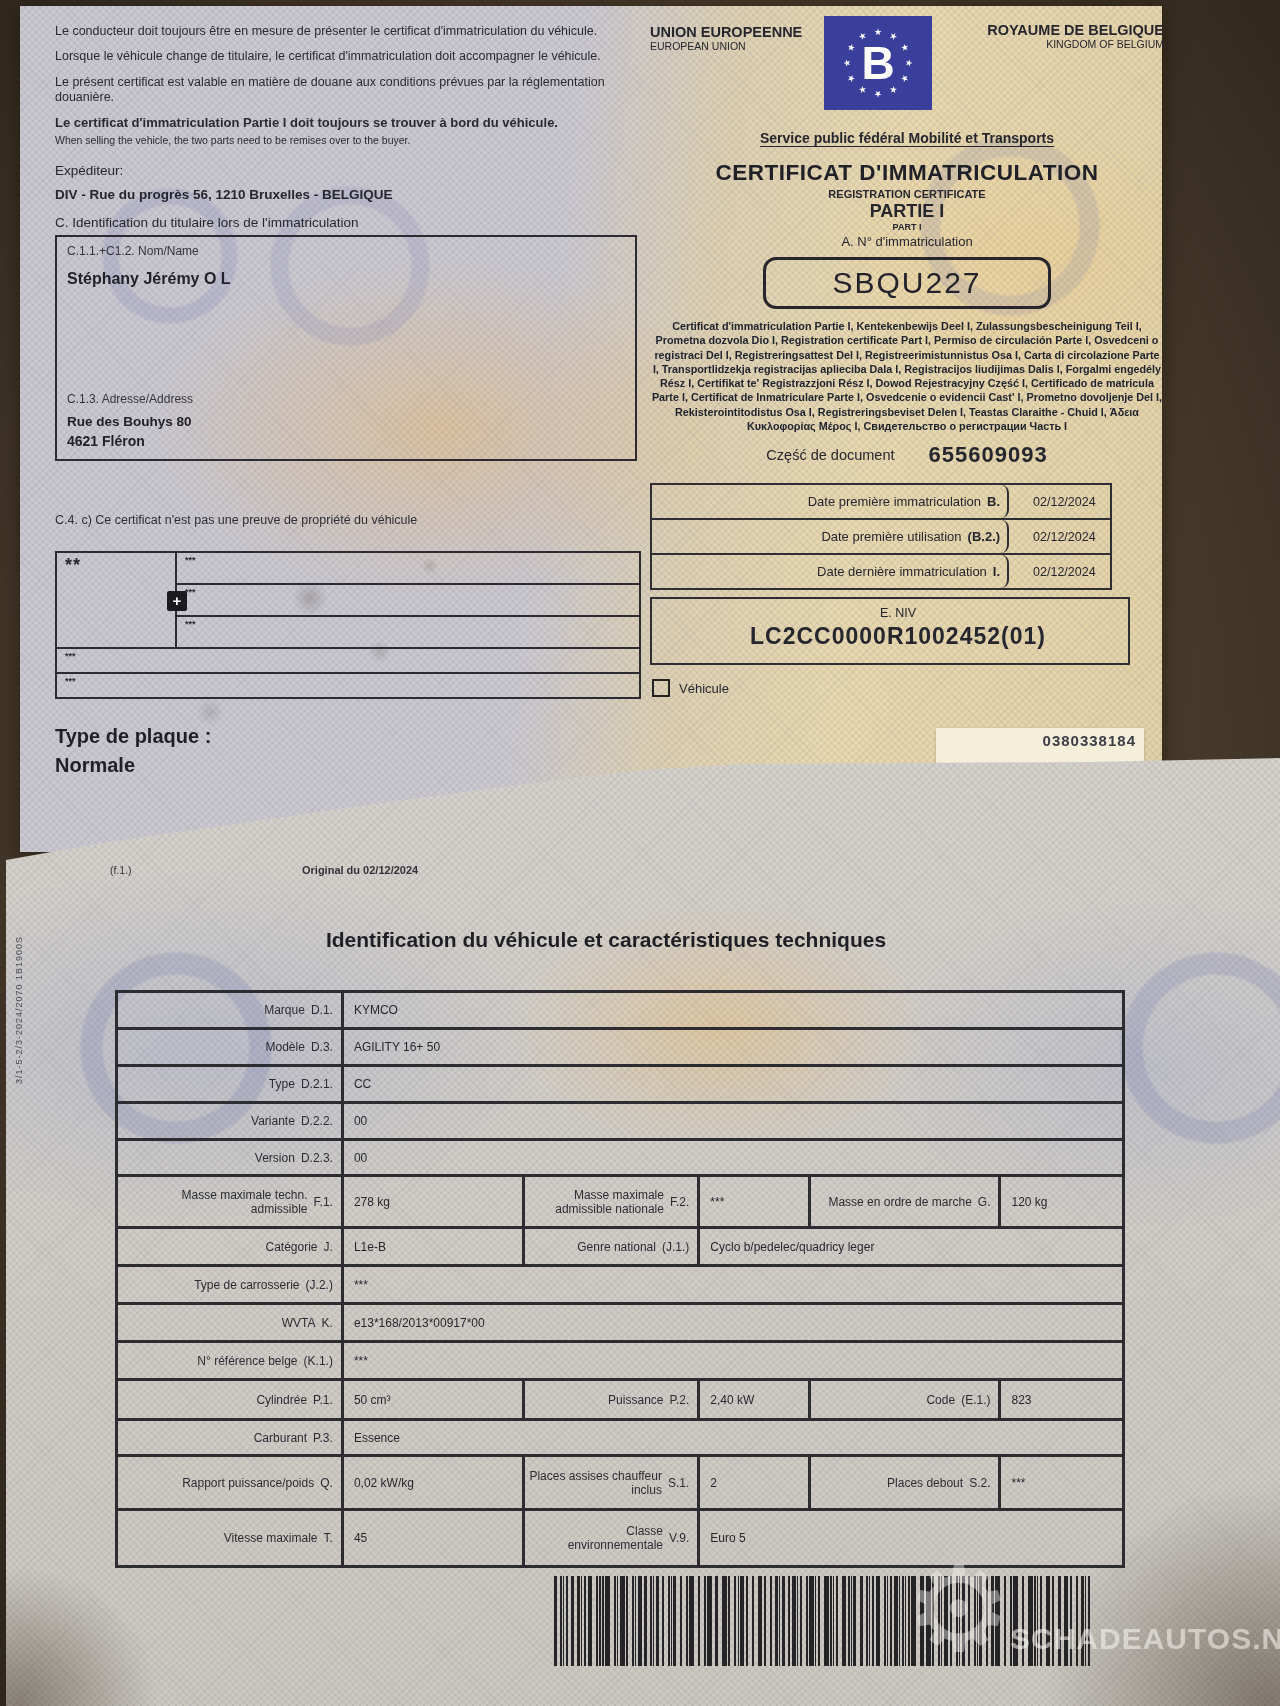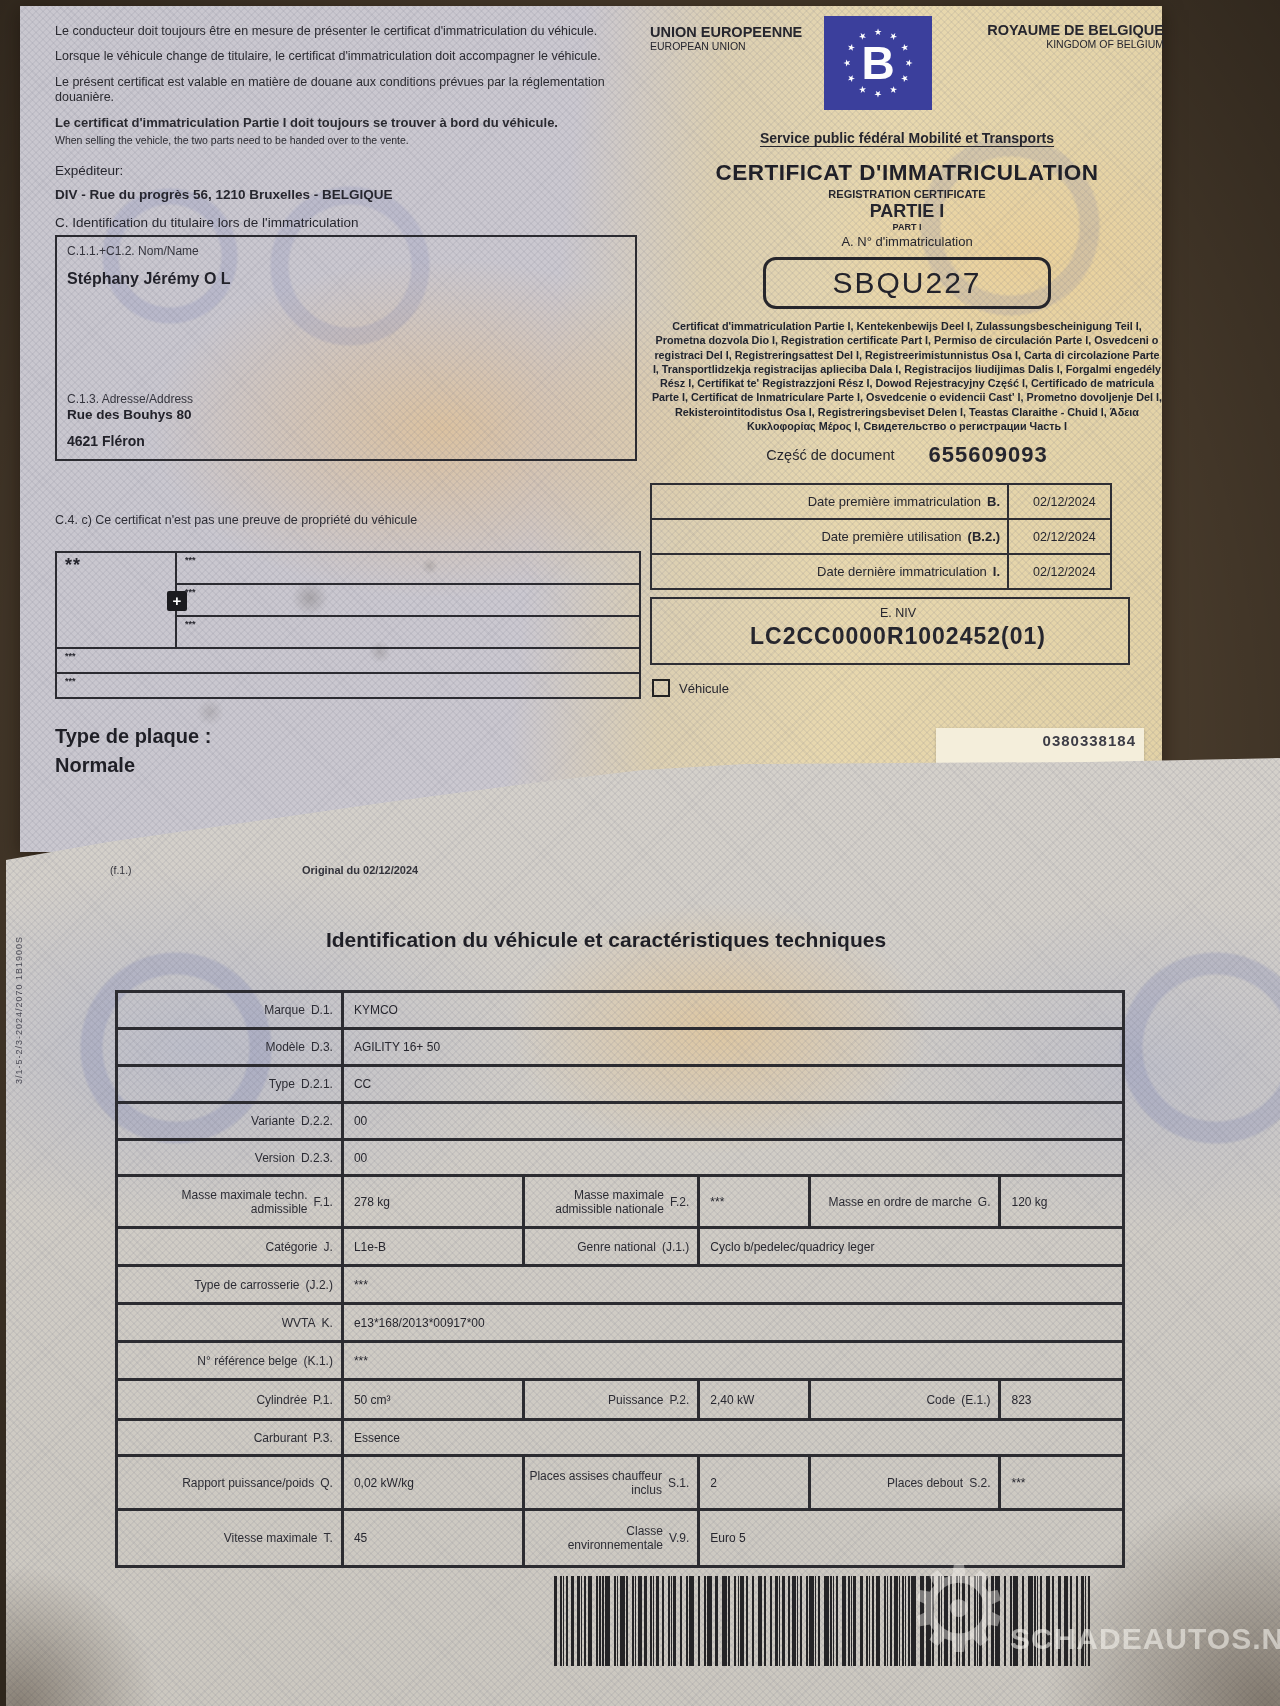--- a/index.html
+++ b/index.html
@@ -87,21 +87,21 @@
     display:flex;align-items:center;justify-content:center;}
   #plate-box span{font-size:30px;font-weight:normal;letter-spacing:2px;color:#23232b;}
   .multilingual{margin-top:10px;font-size:10.8px;font-weight:bold;line-height:1.32;text-align:center;color:#20242f;}
   .doc-number-row{margin-top:9px;display:flex;align-items:center;justify-content:center;gap:34px;}
   .doc-number-label{font-size:14.5px;}
   .doc-number-value{font-size:22px;font-weight:bold;letter-spacing:1px;}
   #dates-table{margin-top:15px;width:458px;border:2.5px solid #2e2e34;}
   .drow{display:flex;height:33px;border-bottom:2.5px solid #2e2e34;}
   .drow:last-child{border-bottom:none;}
   .dlabel{width:76%;border-right:2.5px solid #2e2e34;display:flex;align-items:center;justify-content:flex-end;
-    padding-right:7px;font-size:13px;gap:6px;}
+    padding-right:7px;font-size:13px;gap:6px;border-radius:8px;}
   .dlabel b{font-size:13px;}
   .dval{flex:1;display:flex;align-items:center;padding-left:24px;font-size:12.5px;}
   #niv-box{margin-top:7px;width:460px;height:64px;border:2.5px solid #2e2e34;text-align:center;padding-left:16px;}
   .niv-label{font-size:12.5px;margin-top:7px;}
   .niv-value{font-size:23px;font-weight:bold;letter-spacing:1px;margin-top:3px;}
   .vehicle-row{margin-top:14px;display:flex;align-items:center;gap:9px;padding-left:2px;}
   .checkbox{width:14px;height:14px;border:2.5px solid #222;}
   .vehicle-label{font-size:13px;}
   #sticker{left:916px;top:722px;width:208px;height:46px;background:#f4eedb;box-shadow:0 1px 3px rgba(0,0,0,.2);
     display:flex;justify-content:flex-end;padding:4px 8px 0 0;box-sizing:border-box;}
@@ -150,31 +150,31 @@
 <body>
 
 <div class="page" id="page1" data-name="registration-certificate-part1">
   <div id="p1-stains" data-name="paper-stains"></div>
 
   <div class="abs" id="left-col" data-name="notices-column">
     <p data-name="notice-driver">Le conducteur doit toujours être en mesure de présenter le certificat d'immatriculation du véhicule.</p>
     <p data-name="notice-transfer">Lorsque le véhicule change de titulaire, le certificat d'immatriculation doit accompagner le véhicule.</p>
     <p data-name="notice-customs">Le présent certificat est valable en matière de douane aux conditions prévues par la réglementation douanière.</p>
     <p class="bold1" data-name="notice-onboard">Le certificat d'immatriculation Partie I doit toujours se trouver à bord du véhicule.</p>
-    <p class="small-en" data-name="notice-sale-en">When selling the vehicle, the two parts need to be handed over to the vente.</p>
+    <p class="small-en" data-name="notice-sale-en">When selling the vehicle, the two parts need to be remises over to the buyer.</p>
 
     <div class="expediteur-label" data-name="expediteur-label">Expéditeur:</div>
     <div class="expediteur-value" data-name="expediteur-value">DIV - Rue du progrès 56, 1210 Bruxelles - BELGIQUE</div>
 
     <div class="c-section-title" data-name="holder-section-title">C. Identification du titulaire lors de l'immatriculation</div>
     <div id="holder-box" data-name="holder-box">
       <div class="flabel" style="top:7px;" data-name="name-label">C.1.1.+C1.2. Nom/Name</div>
       <div class="fvalue" style="top:33px;font-size:16px;" data-name="holder-name">Stéphany Jérémy O L</div>
       <div class="flabel" style="top:155px;" data-name="address-label">C.1.3. Adresse/Address</div>
-      <div class="fvalue" style="top:170px;font-size:13.5px;text-align:right;" data-name="address-line1">Rue des Bouhys 80</div>
+      <div class="fvalue" style="top:177px;font-size:13.5px;text-align:right;" data-name="address-line1">Rue des Bouhys 80</div>
       <div class="fvalue" style="top:196px;font-size:14px;" data-name="address-line2">4621 Fléron</div>
     </div>
 
     <div class="c4-note" data-name="c4-note">C.4. c) Ce certificat n'est pas une preuve de propriété du véhicule</div>
 
     <div id="stars-table" data-name="owner-codes-table">
       <div class="st-top" data-name="owner-codes-top">
         <div class="st-left" data-name="owner-codes-left-cell">
           <span class="double-star" data-name="double-star-value">**</span>
           <div class="plus-icon" data-name="plus-icon">+</div>

